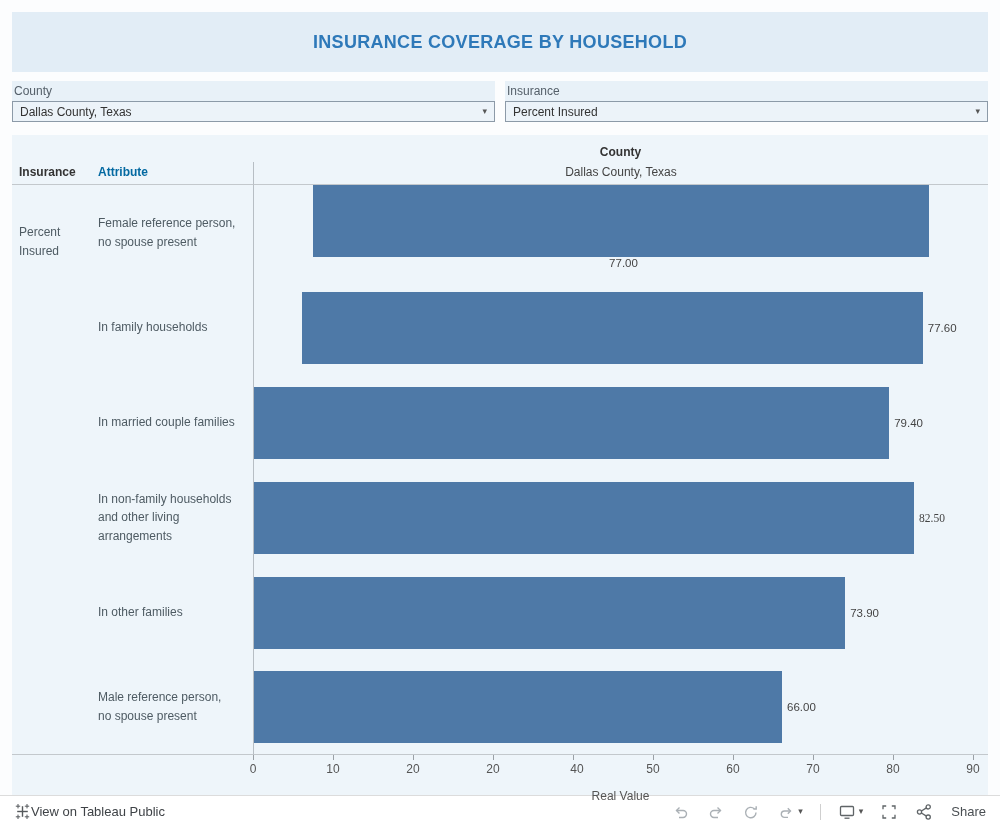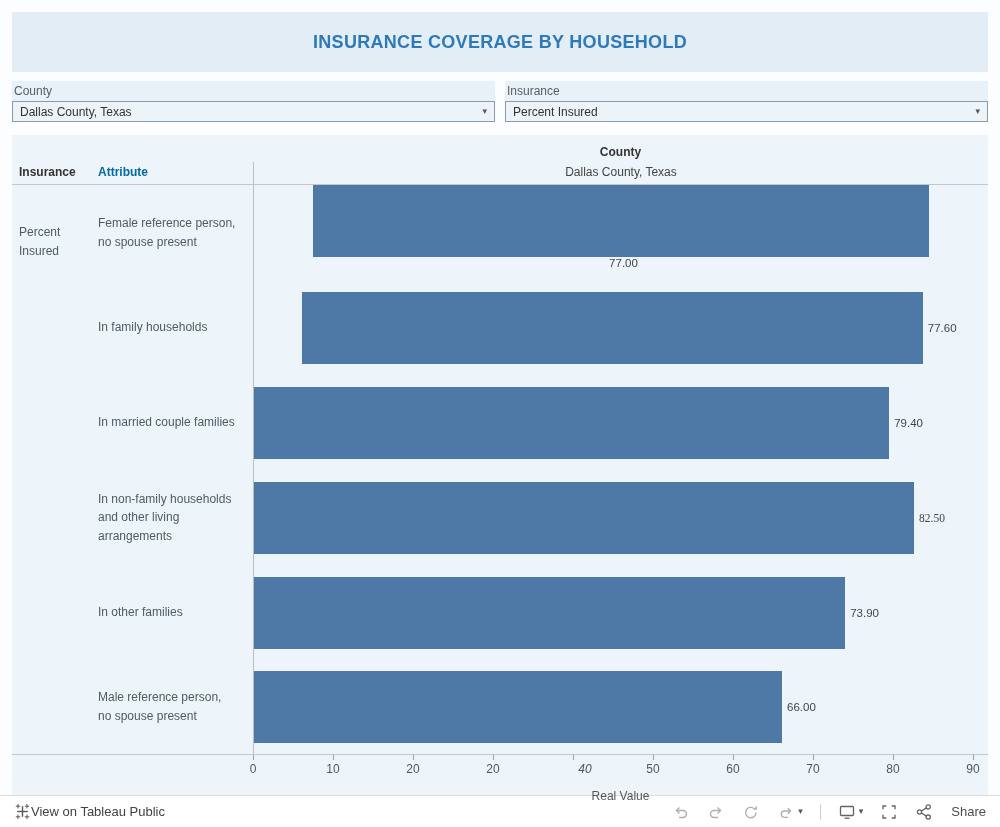--- a/index.html
+++ b/index.html
@@ -83,21 +83,21 @@
       <div class="axis-cell" id="axis-cell">
           <div class="tick-mark" style="left: 0px;"></div>
           <span class="tick-label" style="left: 0px;">0</span>
           <div class="tick-mark" style="left: 80px;"></div>
           <span class="tick-label" style="left: 80px;">10</span>
           <div class="tick-mark" style="left: 160px;"></div>
           <span class="tick-label" style="left: 160px;">20</span>
           <div class="tick-mark" style="left: 240px;"></div>
           <span class="tick-label" style="left: 240px;">20</span>
           <div class="tick-mark" style="left: 320px;"></div>
-          <span class="tick-label" style="left: 332px; font-style: italic;">40</span>
+          <span class="tick-label" style="left: 324px;">40</span>
           <div class="tick-mark" style="left: 400px;"></div>
           <span class="tick-label" style="left: 400px;">50</span>
           <div class="tick-mark" style="left: 480px;"></div>
           <span class="tick-label" style="left: 480px;">60</span>
           <div class="tick-mark" style="left: 560px;"></div>
           <span class="tick-label" style="left: 560px;">70</span>
           <div class="tick-mark" style="left: 640px;"></div>
           <span class="tick-label" style="left: 640px;">80</span>
           <div class="tick-mark" style="left: 720px;"></div>
           <span class="tick-label" style="left: 720px;">90</span>

